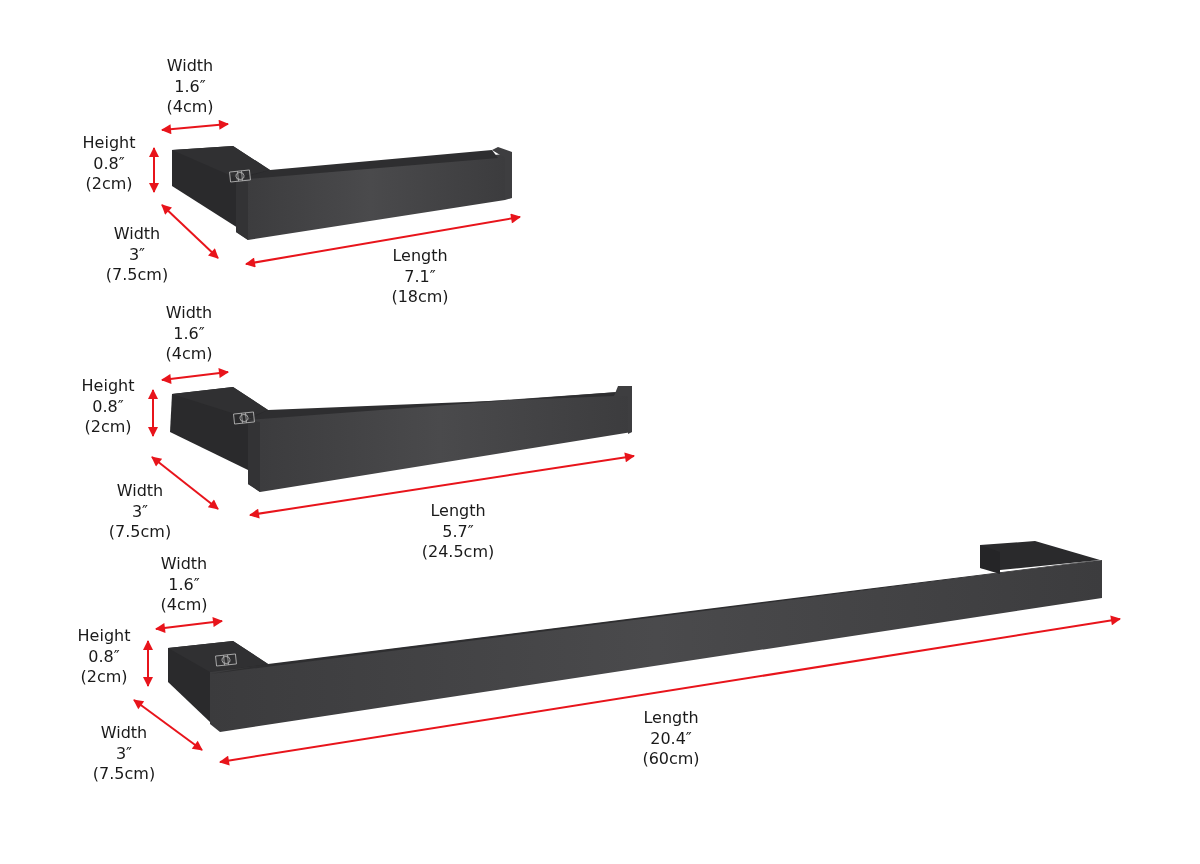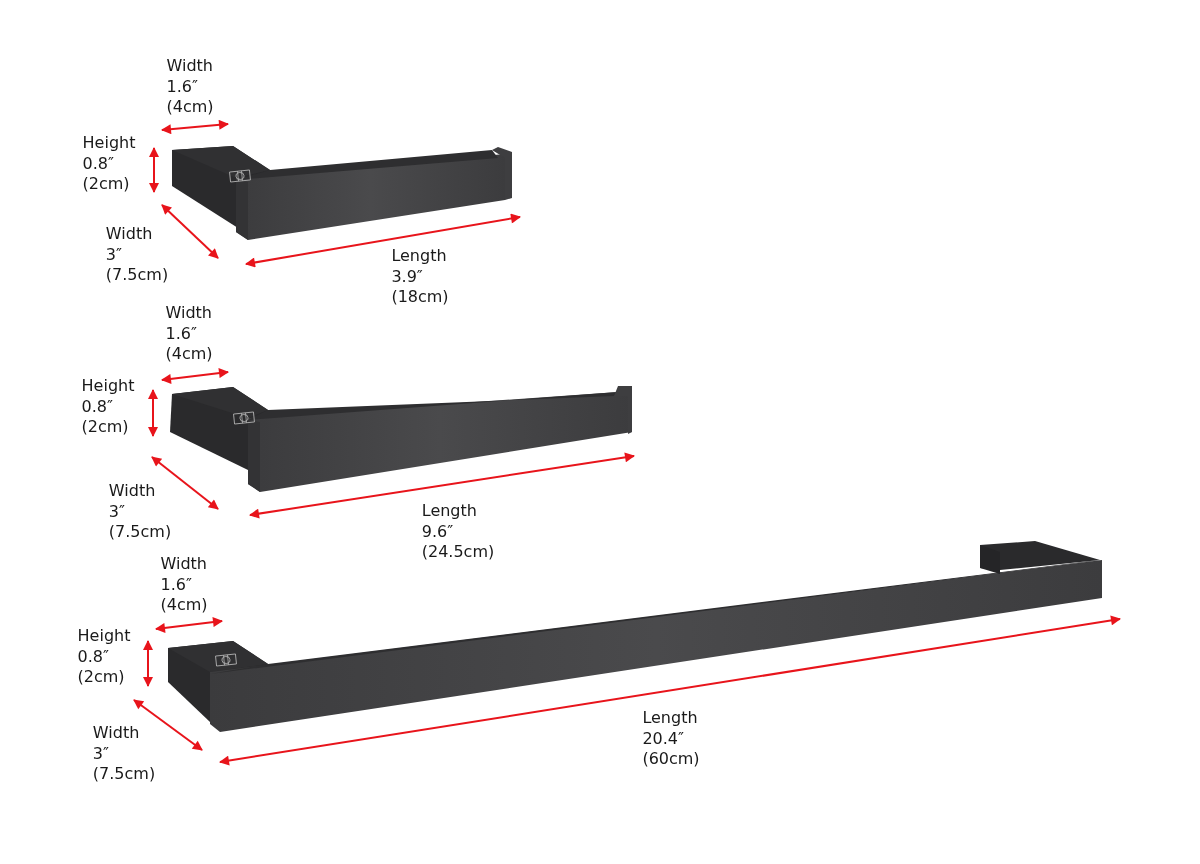--- a/index.html
+++ b/index.html
@@ -1,18 +1,18 @@
 <!DOCTYPE html>
 <html><head>
   <meta charset="utf-8">
   <style>
     html, body { margin: 0; padding: 0; background: #ffffff; }
     body { width: 1200px; height: 864px; position: relative; overflow: hidden;
            font-family: "DejaVu Sans", sans-serif; color: #1a1a1a; }
-    .lbl { position: absolute; font-size: 16px; line-height: 20.5px;
+    .lbl { position: absolute; text-align: center; font-size: 16px; line-height: 20.5px;
            white-space: nowrap; transform: translateX(-50%); }
     .lbl span { display: block; }
     svg.canvas { position: absolute; left: 0; top: 0; }
   </style>
 </head>
 <body>
 
 <svg class="canvas" width="1200" height="864" viewBox="0 0 1200 864">
   <defs>
     <marker id="ah" viewBox="0 0 10 10" refX="9" refY="5" markerWidth="6" markerHeight="5" orient="auto-start-reverse">
@@ -94,42 +94,42 @@
   <span>0.8″</span>
   <span>(2cm)</span>
 </div>
 <div class="lbl" style="left:137px; top:224px;">
   <span>Width</span>
   <span>3″</span>
   <span>(7.5cm)</span>
 </div>
 <div class="lbl" style="left:420px; top:246px;">
   <span>Length</span>
-  <span>3.9″</span>
+  <span>7.1″</span>
   <span>(18cm)</span>
 </div>
 
 <div class="lbl" style="left:189px; top:303px;">
   <span>Width</span>
   <span>1.6″</span>
   <span>(4cm)</span>
 </div>
 <div class="lbl" style="left:108px; top:376px;">
   <span>Height</span>
   <span>0.8″</span>
   <span>(2cm)</span>
 </div>
 <div class="lbl" style="left:140px; top:481px;">
   <span>Width</span>
   <span>3″</span>
   <span>(7.5cm)</span>
 </div>
 <div class="lbl" style="left:458px; top:501px;">
   <span>Length</span>
-  <span>9.6″</span>
+  <span>5.7″</span>
   <span>(24.5cm)</span>
 </div>
 
 <div class="lbl" style="left:184px; top:554px;">
   <span>Width</span>
   <span>1.6″</span>
   <span>(4cm)</span>
 </div>
 <div class="lbl" style="left:104px; top:626px;">
   <span>Height</span>

